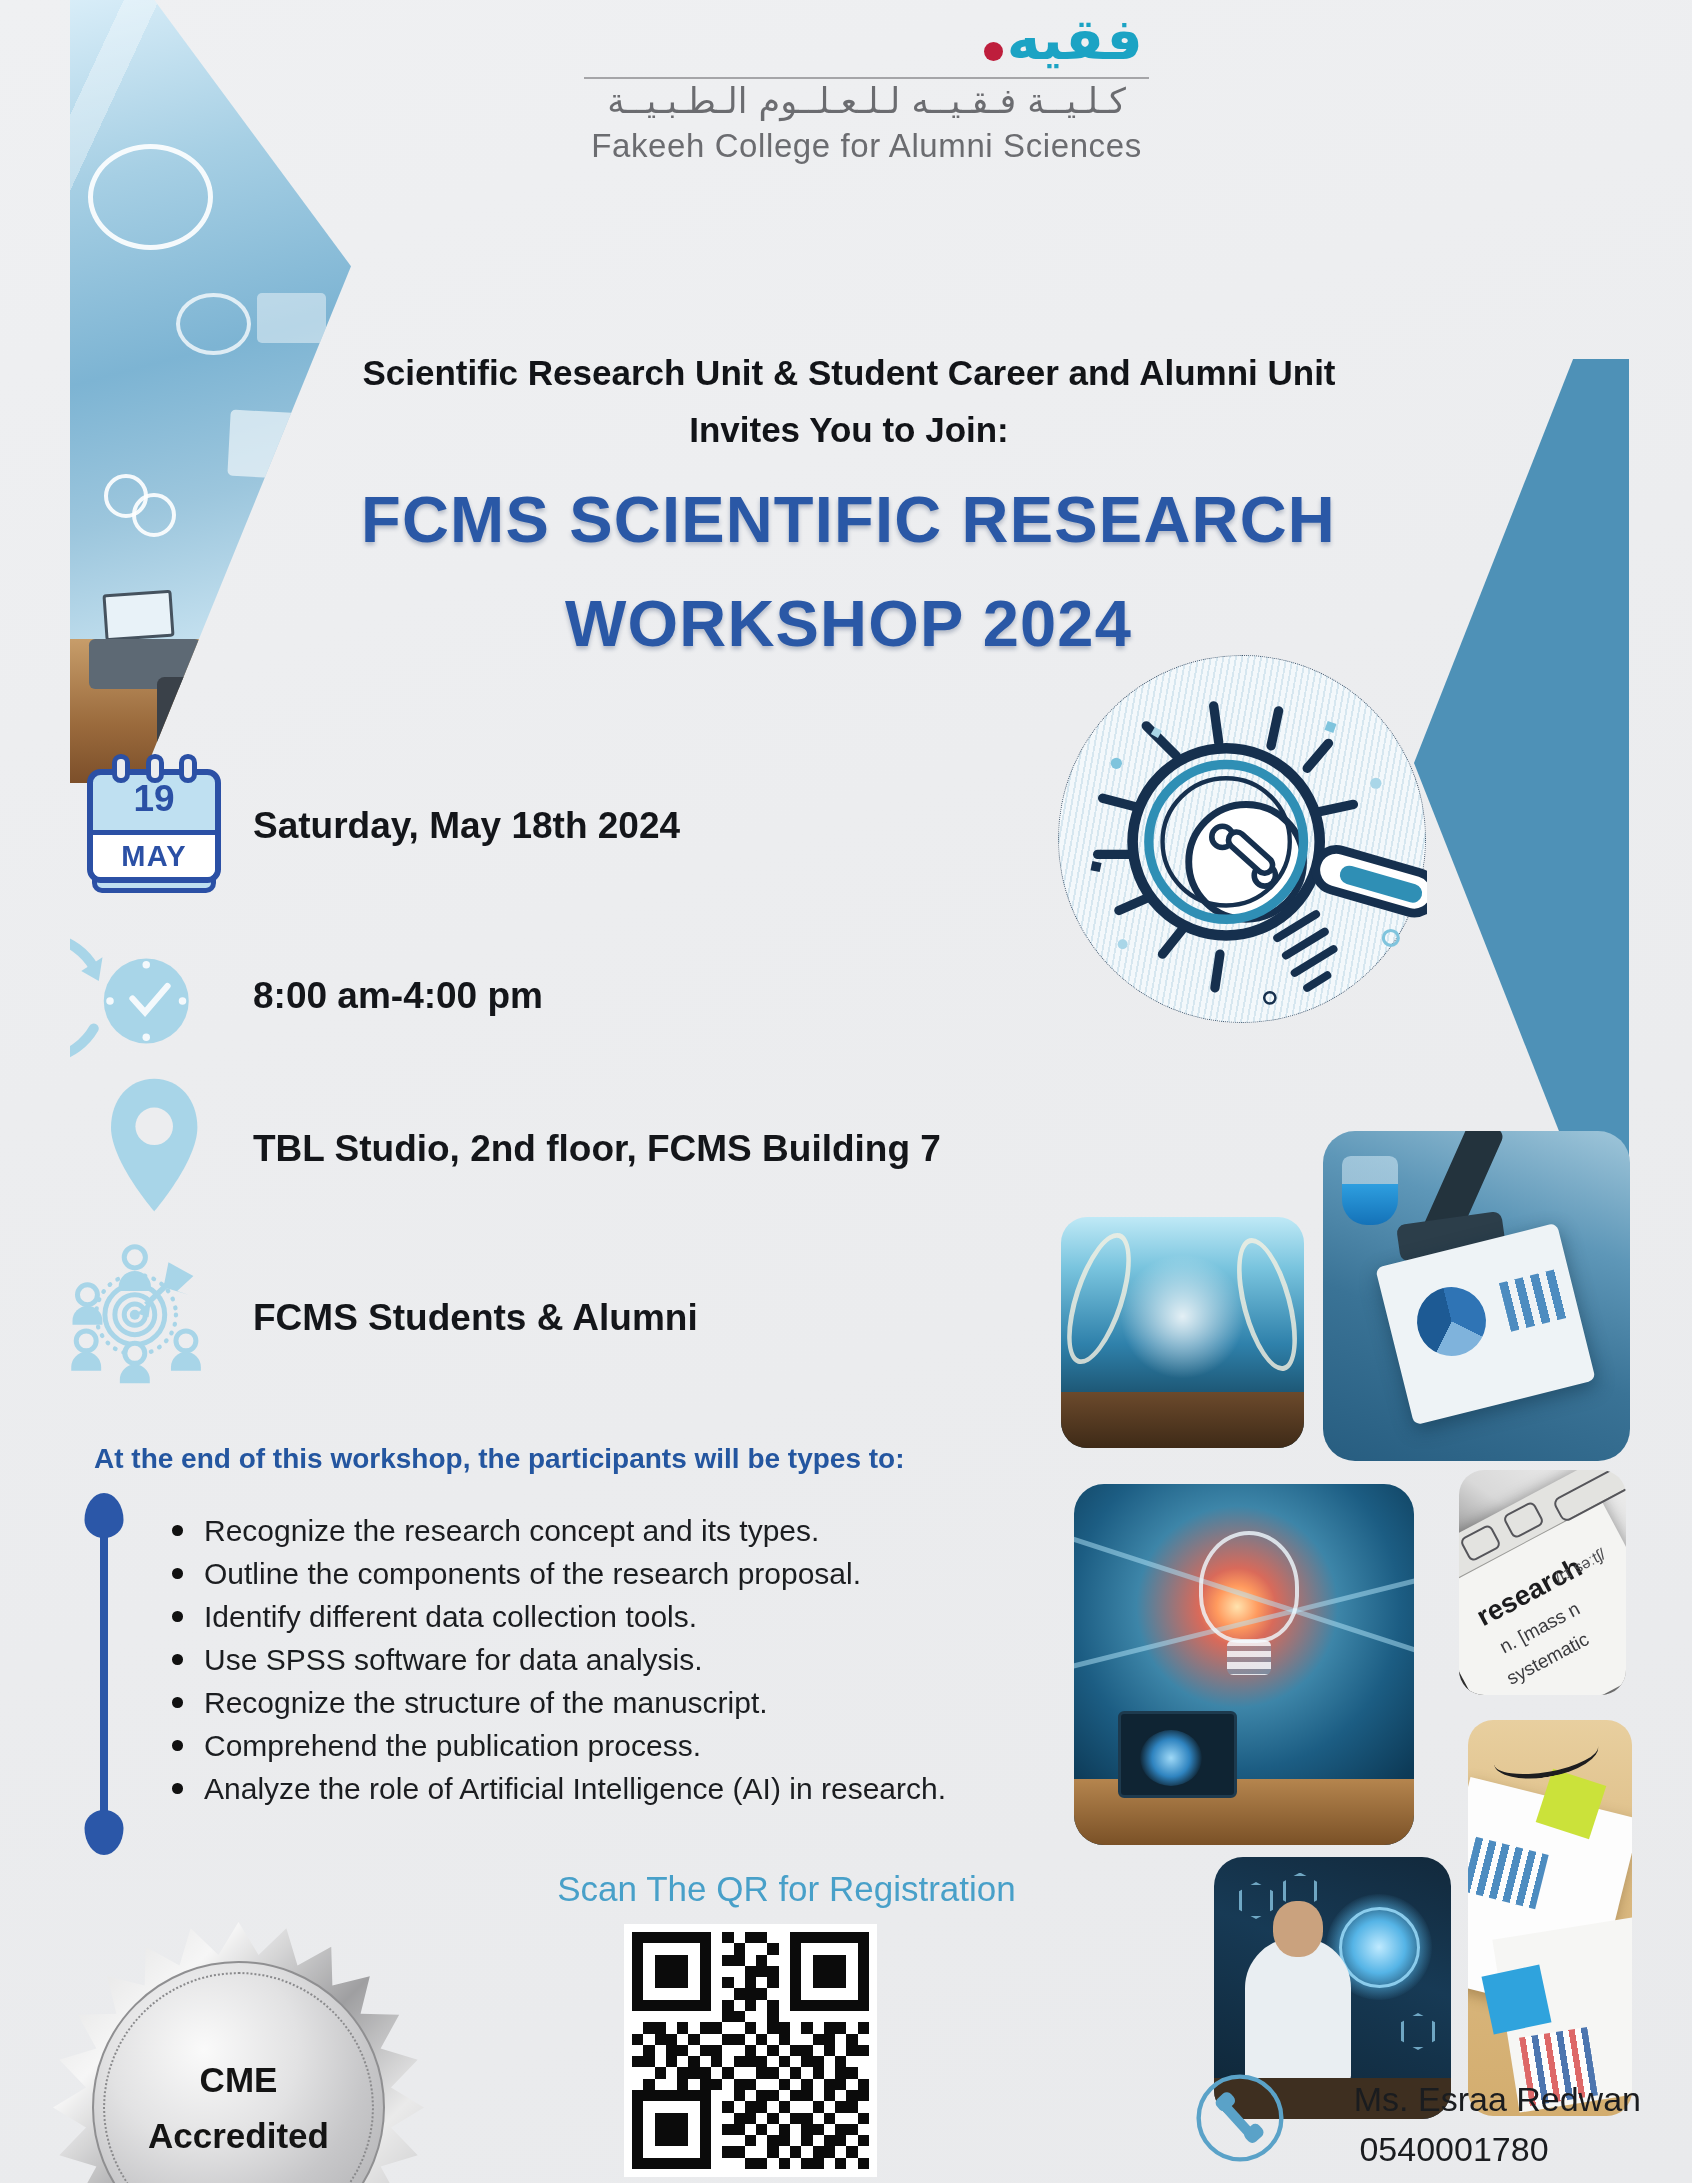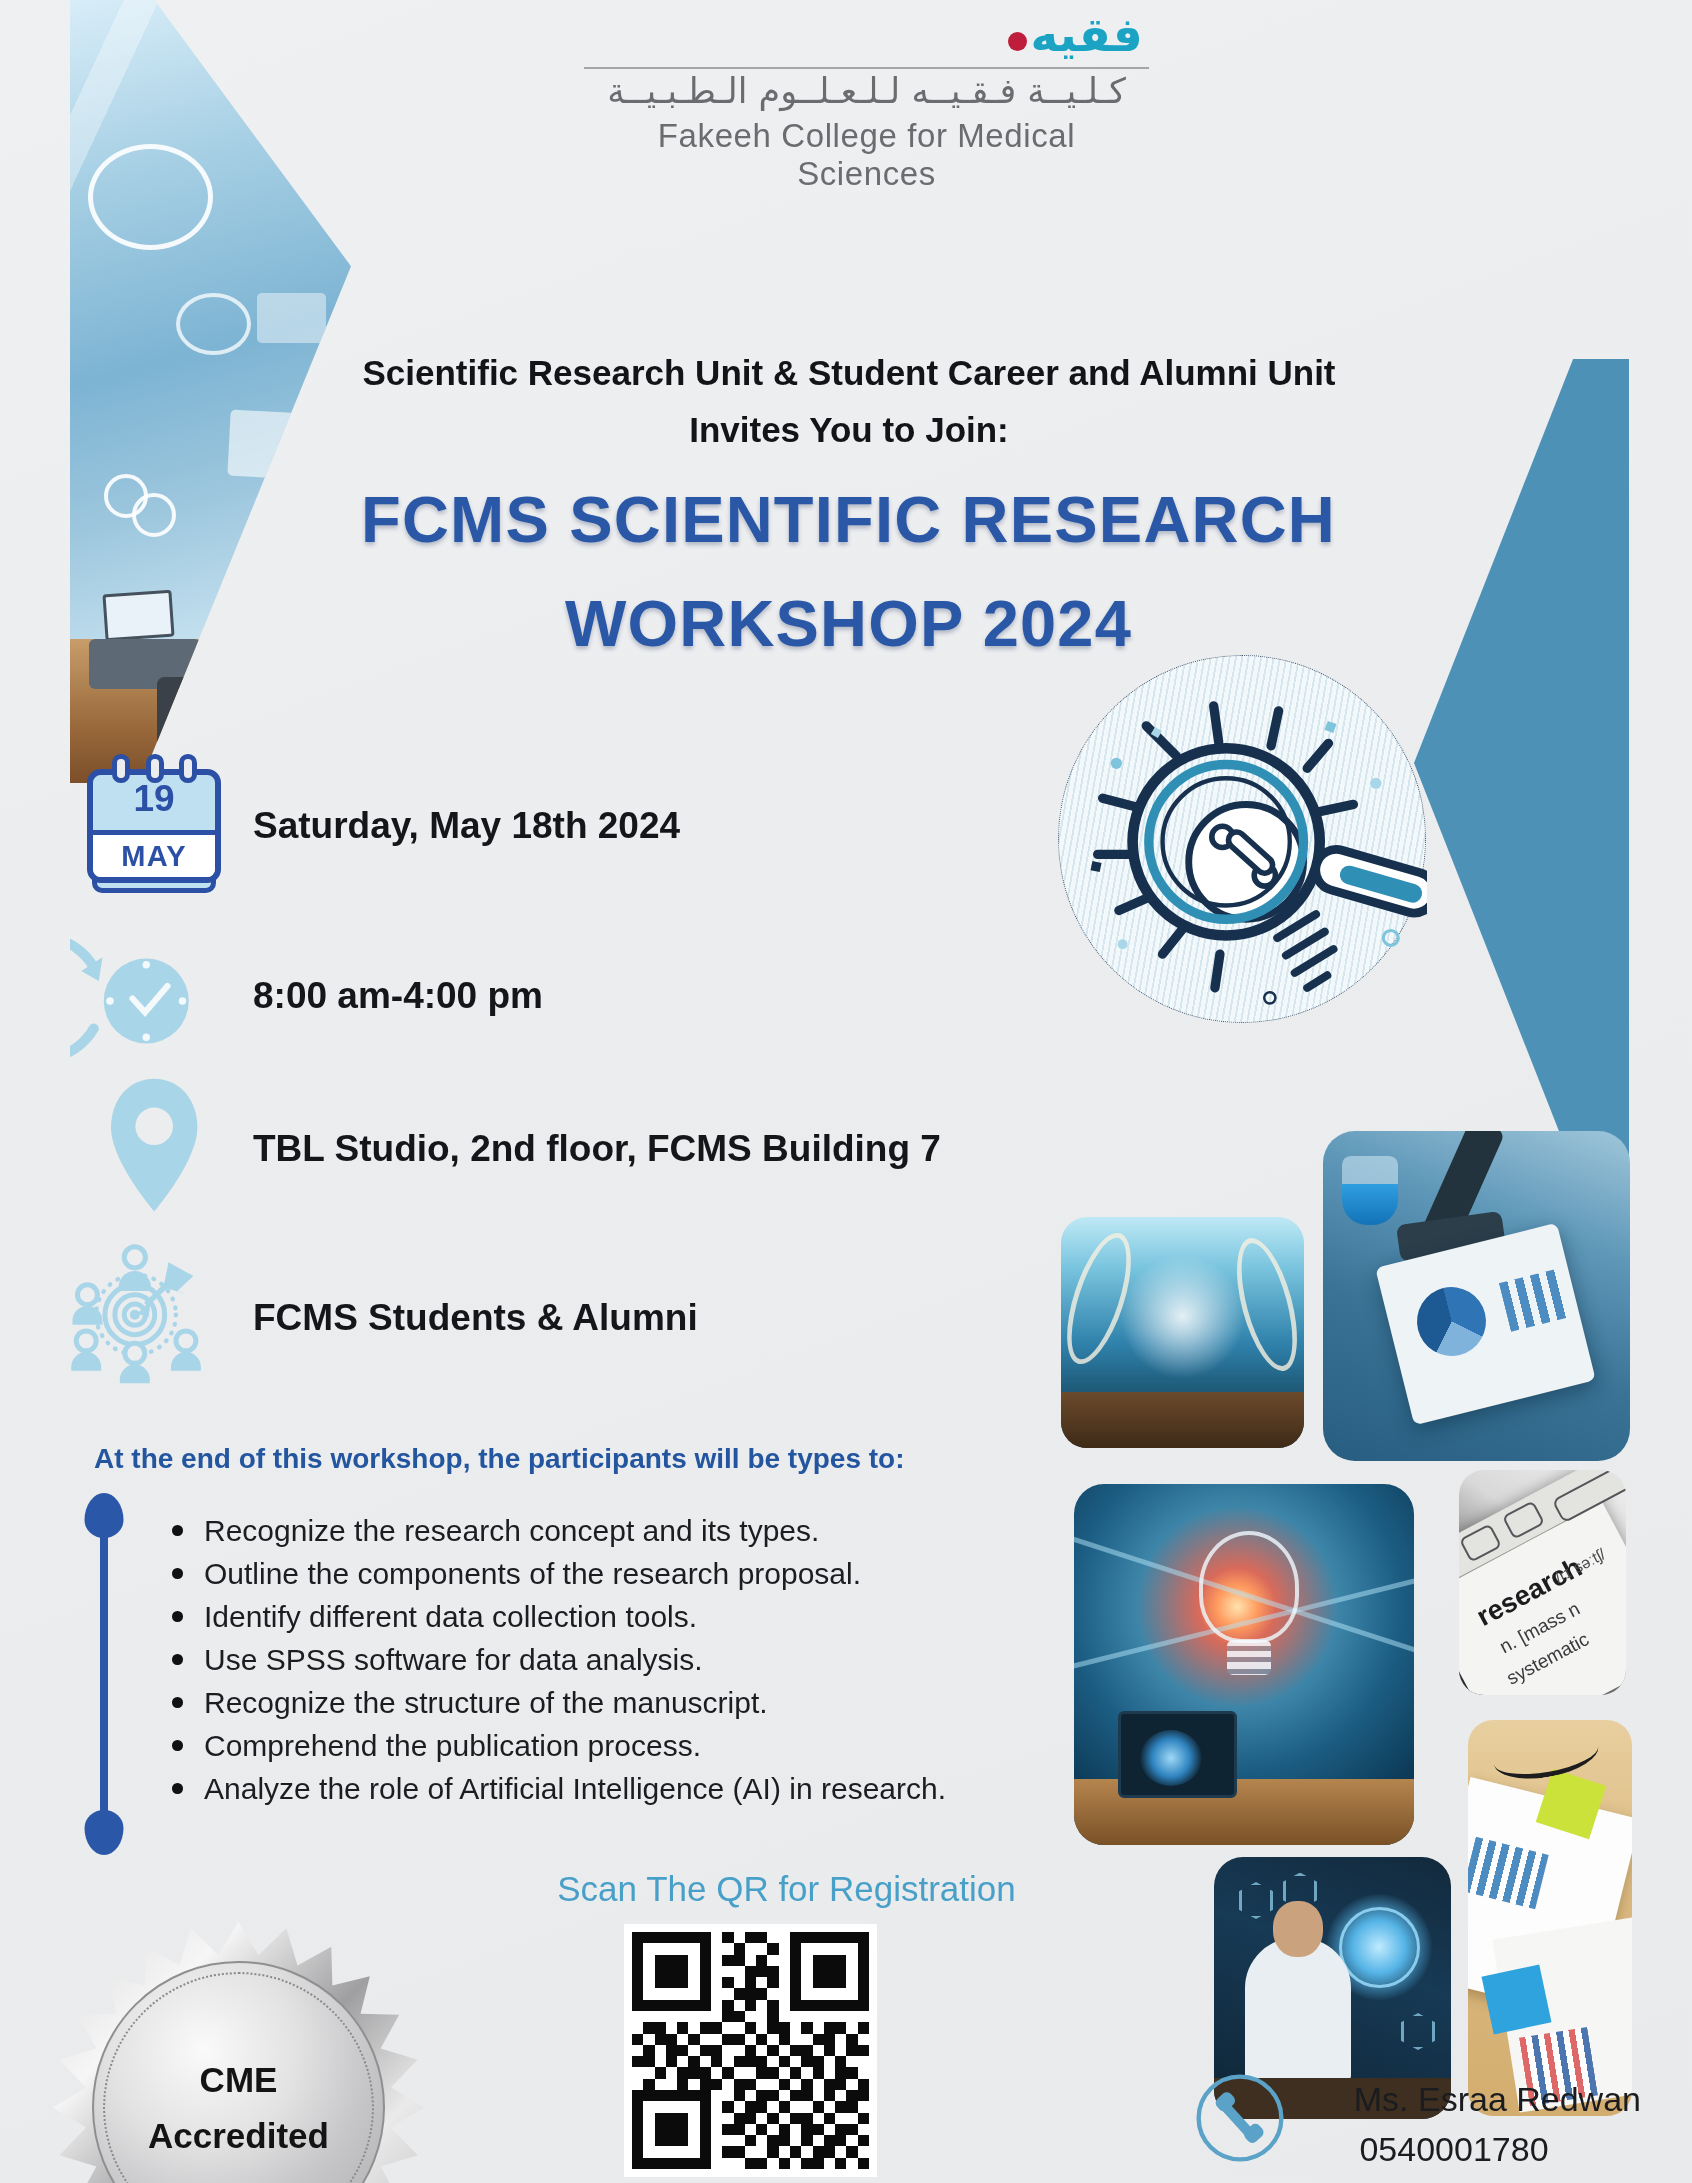--- a/index.html
+++ b/index.html
@@ -31,21 +31,21 @@
   .hx-monitor{ position:absolute; left:34px; bottom:144px; width:69px; height:47px; background:#e8f2f8; border:3.7px solid #45525e; border-radius:3.7px; transform:rotate(-4deg); }
 
   
   .arrow-right{ position:absolute; left:1414px; top:359px; width:215px; height:808px;
     clip-path:polygon(74% 0,100% 0,100% 100%,74% 100%,0 50%); background:#4E91B7; }
 
   
   .logo{ position:absolute; left:584px; top:11.2px; width:565px; text-align:center; }
   .logo-word-row{ display:flex; justify-content:flex-end; align-items:flex-end; padding-right:6.2px; }
   .logo-dot{ width:19px; height:19px; border-radius:50%; background:#BE1E3C; margin:0 3.7px 7.5px 0; }
-  .wordmark{ font-family:"DejaVu Sans",sans-serif; font-size:47px; font-weight:700; color:#1BA3C4; line-height:1; letter-spacing:-1.2px; }
+  .wordmark{ font-family:"DejaVu Sans",sans-serif; font-size:57px; font-weight:700; color:#1BA3C4; line-height:1; letter-spacing:-1.2px; }
   .logo-line{ margin-top:8.7px; height:1.9px; background:#A5A5A8; width:100%; }
   .logo-ar{ font-family:"DejaVu Sans",sans-serif; margin-top:2px; font-size:35px; color:#6B6C70; letter-spacing:0.6px; }
   .logo-en{ margin-top:6.2px; font-size:33px; color:#6B6C70; font-weight:400; letter-spacing:0.6px; }
 
   
   .intro{ position:absolute; left:250px; top:345px; width:1198px; text-align:center;
     font-size:35px; font-weight:700; color:#121418; line-height:1.62; }
   .title{ position:absolute; left:187px; top:487px; width:1323px; text-align:center;
     color:#2A58A6; font-weight:700; font-size:65px; letter-spacing:1.2px; line-height:1.0;
     text-shadow:0 3.1px 4.4px rgba(25,45,90,.28); }
@@ -213,21 +213,21 @@
 
   <div class="arrow-right"></div>
 
   <header class="logo">
     <div class="logo-word-row">
       <span class="logo-dot"></span>
       <span class="wordmark">فقيه</span>
     </div>
     <div class="logo-line"></div>
     <div class="logo-ar">كـلـيــة فـقـيــه لـلـعـلــوم الـطـبـيــة</div>
-    <div class="logo-en">Fakeeh College for Medical Sciences</div>
+    <div class="logo-en">Fakeeh College for Alumni Sciences</div>
   </header>
 
   <div class="intro">
     <div>Scientific Research Unit &amp; Student Career and Alumni Unit</div>
     <div>Invites You to Join:</div>
   </div>
 
   <h1 class="title">
     <span class="t1">FCMS SCIENTIFIC RESEARCH</span>
     <span class="t2">WORKSHOP 2024</span>

